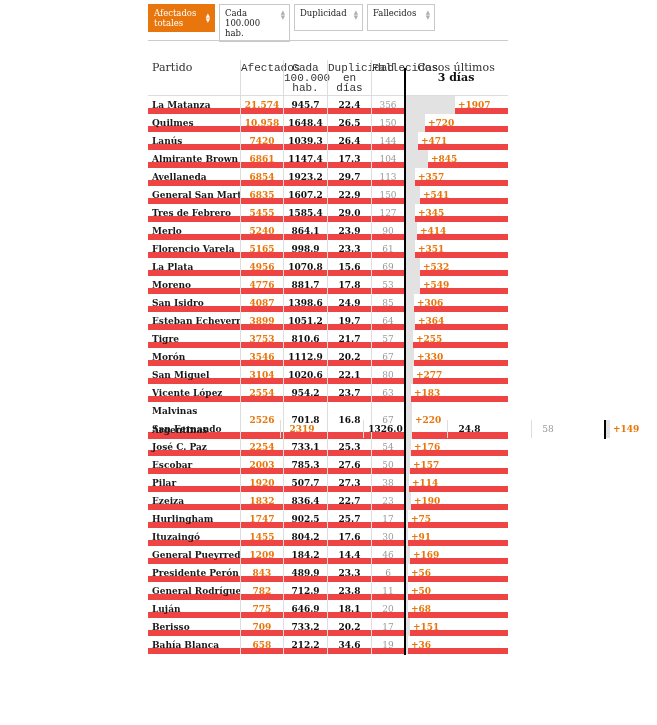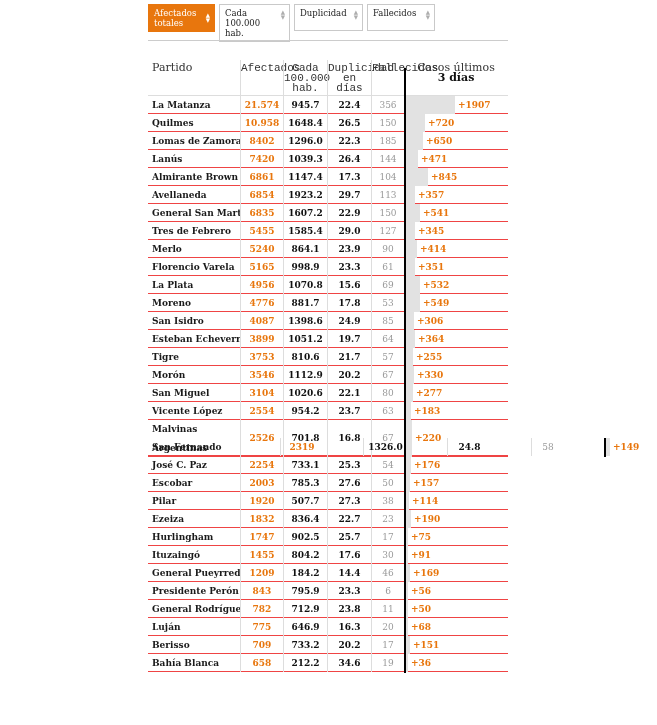--- a/index.html
+++ b/index.html
@@ -30,21 +30,21 @@
   .grid-cols { display:grid; grid-template-columns:92px 43px 44px 44px 33px 104px; }
 
   .thead { border-bottom:1px solid #ddd; min-height:36px; }
   .th { font-size:11px; line-height:10px; color:#333; text-align:center; padding-top:3px; }
   .th.sep { border-left:1px solid #ddd;font-family:Liberation Mono, monospace; }
   .th-partido { text-align:left; padding-left:4px; }
   .th-bar { position:relative; }
   .th-bar::before { content:""; position:absolute; left:0; top:8px; bottom:-1px; width:2px; background:#000; }
   .th-bar .bold-line { font-weight:bold; color:#111; }
 
-  .row { height:18px; border-bottom:1px solid #ef4444; }
+  .row { height:18px; border-bottom:6px solid #ef4444; }
   .c { font-size:9px; line-height:18px; text-align:center; overflow:hidden; white-space:nowrap; }
   .c.sep { border-left:1px solid #ddd; }
   .c-name { text-align:left; padding-left:4px; font-weight:bold; color:#1a1a1a; }
   .c-af { color:#e8760d; font-weight:bold; }
   .c-dark { color:#111; font-weight:bold; }
   .c-dead { color:#9a9a9a; }
   .c-bar { position:relative; display:flex; align-items:flex-end; padding-left:2px; overflow:visible; }
   .c-bar::before { content:""; position:absolute; left:0; top:0; bottom:-1px; width:2px; background:#000; }
   .bar { height:100%; background:#e2e2e2; flex:0 0 auto; }
   .bar-label { margin-left:3px; color:#e8760d; font-weight:bold; font-size:9px; line-height:18px; }
@@ -123,31 +123,20 @@
           <div class="c c-af sep">10.958</div>
           <div class="c c-dark sep">1648.4</div>
           <div class="c c-dark sep">26.5</div>
           <div class="c c-dead sep">150</div>
           <div class="c c-bar">
             <div class="bar" style="width: 19px;"></div>
             <span class="bar-label">+720</span>
           </div>
         </div>
         <div class="row grid-cols">
-          <div class="c c-name">Lomas de Zamora</div>
-          <div class="c c-af sep">8402</div>
-          <div class="c c-dark sep">1296.0</div>
-          <div class="c c-dark sep">22.3</div>
-          <div class="c c-dead sep">185</div>
-          <div class="c c-bar">
-            <div class="bar" style="width: 17px;"></div>
-            <span class="bar-label">+650</span>
-          </div>
-        </div>
-        <div class="row grid-cols">
           <div class="c c-name">Lanús</div>
           <div class="c c-af sep">7420</div>
           <div class="c c-dark sep">1039.3</div>
           <div class="c c-dark sep">26.4</div>
           <div class="c c-dead sep">144</div>
           <div class="c c-bar">
             <div class="bar" style="width: 12px;"></div>
             <span class="bar-label">+471</span>
           </div>
         </div>
@@ -400,21 +389,21 @@
           <div class="c c-dark sep">14.4</div>
           <div class="c c-dead sep">46</div>
           <div class="c c-bar">
             <div class="bar" style="width: 4px;"></div>
             <span class="bar-label">+169</span>
           </div>
         </div>
         <div class="row grid-cols">
           <div class="c c-name">Presidente Perón</div>
           <div class="c c-af sep">843</div>
-          <div class="c c-dark sep">795.9</div>
+          <div class="c c-dark sep">489.9</div>
           <div class="c c-dark sep">23.3</div>
           <div class="c c-dead sep">6</div>
           <div class="c c-bar">
             <div class="bar" style="width: 2px;"></div>
             <span class="bar-label">+56</span>
           </div>
         </div>
         <div class="row grid-cols">
           <div class="c c-name">General Rodríguez</div>
           <div class="c c-af sep">782</div>
@@ -423,21 +412,21 @@
           <div class="c c-dead sep">11</div>
           <div class="c c-bar">
             <div class="bar" style="width: 2px;"></div>
             <span class="bar-label">+50</span>
           </div>
         </div>
         <div class="row grid-cols">
           <div class="c c-name">Luján</div>
           <div class="c c-af sep">775</div>
           <div class="c c-dark sep">646.9</div>
-          <div class="c c-dark sep">16.3</div>
+          <div class="c c-dark sep">18.1</div>
           <div class="c c-dead sep">20</div>
           <div class="c c-bar">
             <div class="bar" style="width: 2px;"></div>
             <span class="bar-label">+68</span>
           </div>
         </div>
         <div class="row grid-cols">
           <div class="c c-name">Berisso</div>
           <div class="c c-af sep">709</div>
           <div class="c c-dark sep">733.2</div>

